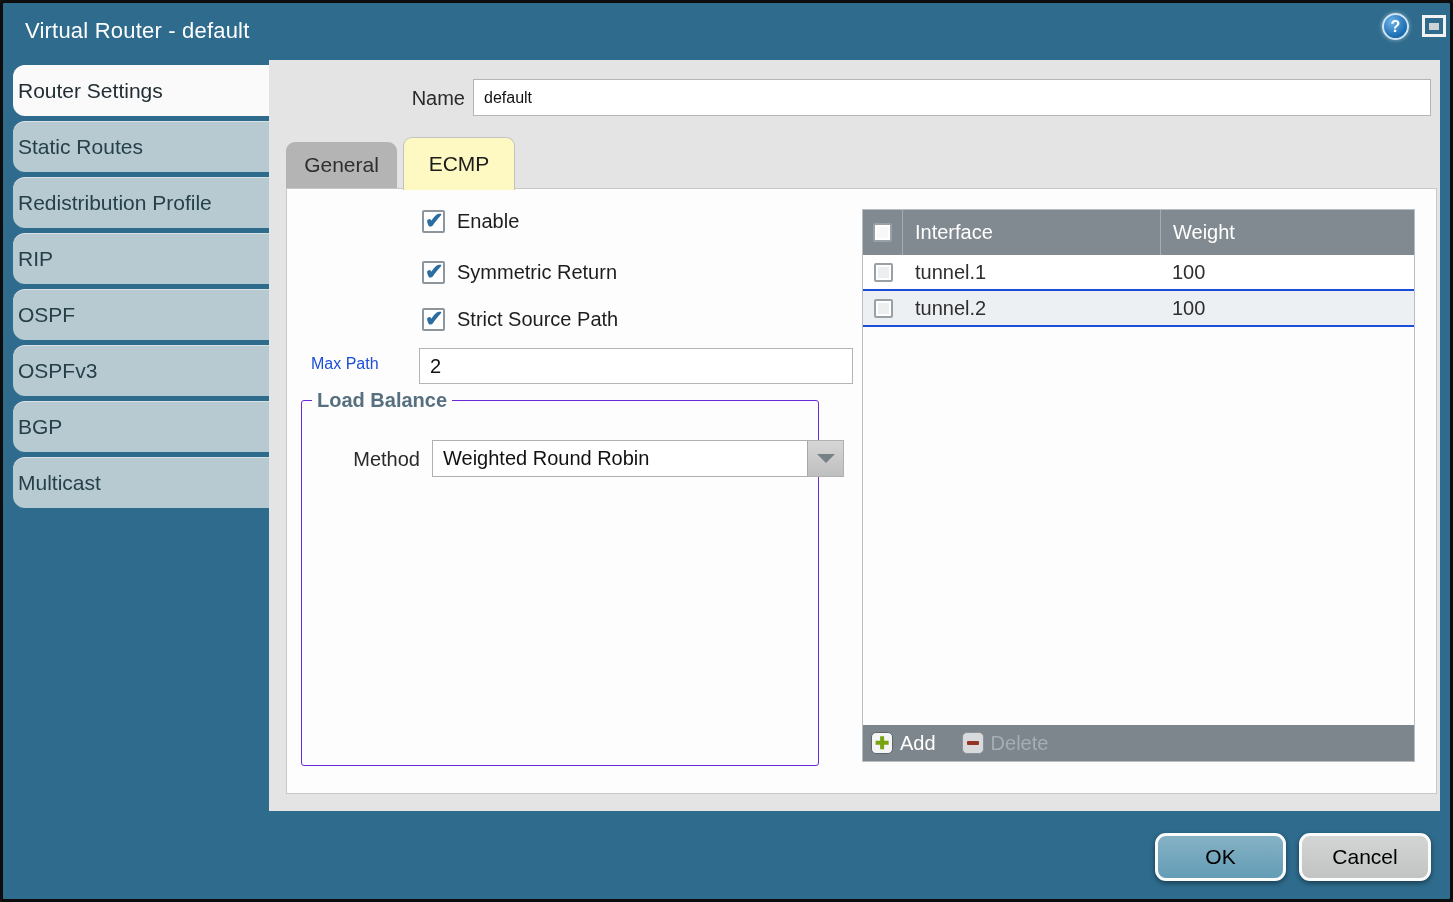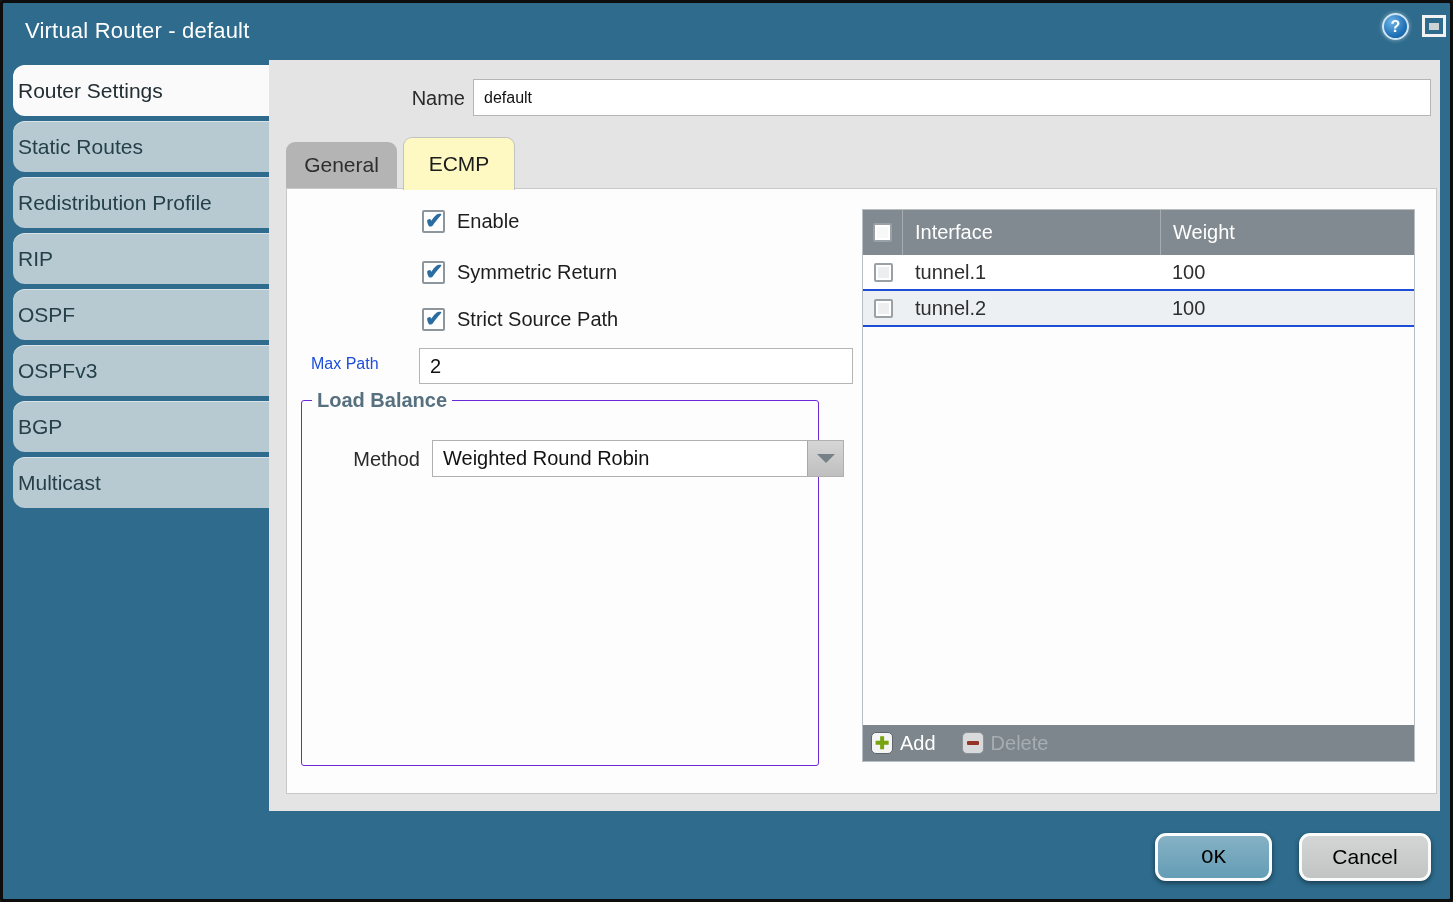--- a/index.html
+++ b/index.html
@@ -203,21 +203,21 @@
 
   
   .btn {
     position: absolute; top: 830px; height: 48px;
     border: 3px solid #fbfbfb; border-radius: 11px;
     display: flex; align-items: center; justify-content: center;
     font-size: 21px; color: #000000;
     box-shadow: 0 2px 5px rgba(0,0,0,.45);
     cursor: pointer;
   }
-  .btn.ok { left: 1152px; width: 117px; background: linear-gradient(#86b1c4, #639db6); font-family: Liberation Mono, monospace; }
+  .btn.ok { left: 1152px; width: 131px; background: linear-gradient(#86b1c4, #639db6); }
   .btn.cancel { left: 1296px; width: 132px; background: linear-gradient(#d4d6d6, #c2c4c4); }
 </style>
 </head>
 <body>
 
 <div class="window">
 
   <div class="titlebar">
     <div class="title">Virtual Router - default</div>
     <div class="help-icon">?</div>

